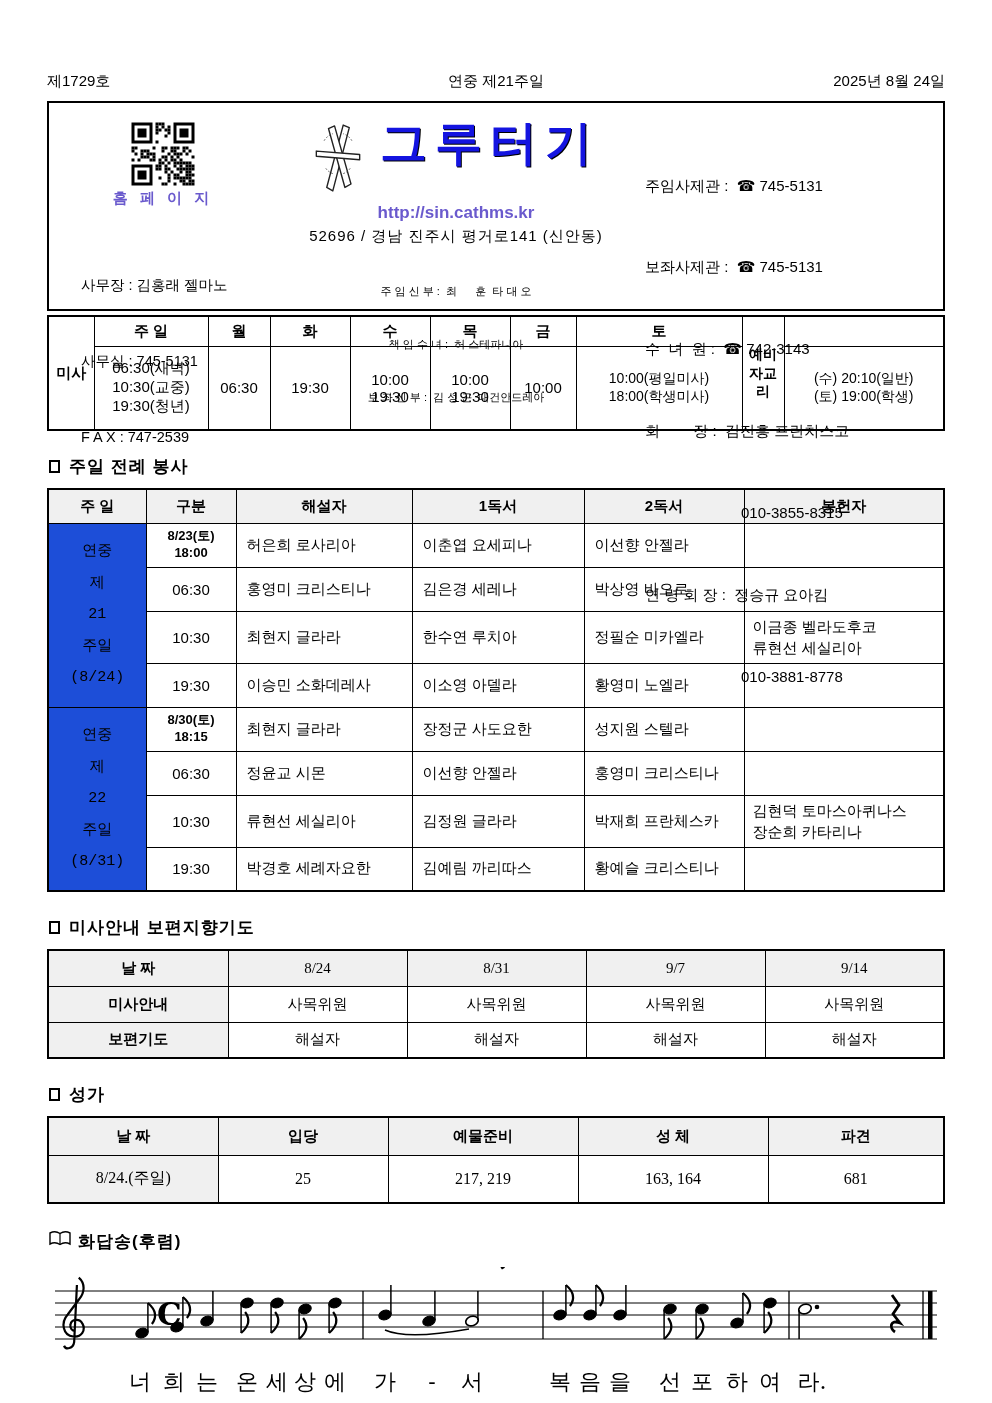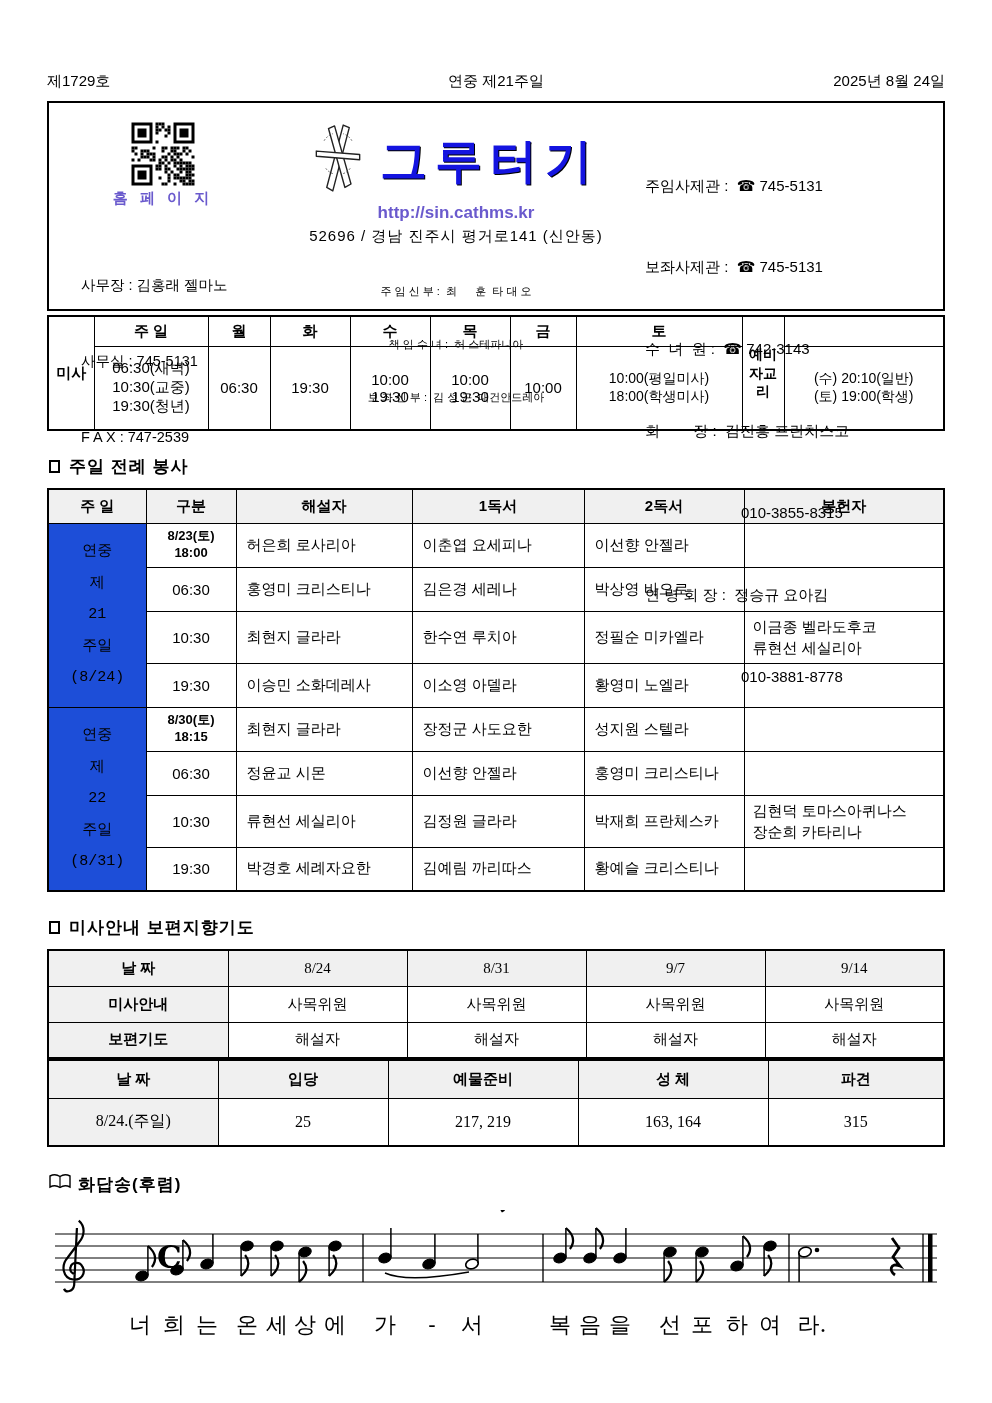--- a/index.html
+++ b/index.html
@@ -13,21 +13,21 @@
   .topline .tl-mid   { flex:1.4; text-align:center; }
   .topline .tl-right { flex:1; text-align:right; }
 
   
   .masthead { border:2px solid #000; height:210px; display:flex; padding:10px 6px 6px 10px; }
   .m-left { width:208px; text-align:center; }
   .qr-wrap { margin:8px auto 2px auto; width:66px; height:66px; }
   .qr-label { color:#6a5acd; font-weight:bold; font-size:15px; letter-spacing:4px; margin-bottom:14px; }
   .office { text-align:left; padding-left:22px; font-size:14.5px; line-height:1.75; white-space:pre; }
   .m-center { flex:1; text-align:center; }
-  .logo-row { display:flex; align-items:center; justify-content:center; gap:16px; margin-top:6px; }
+  .logo-row { display:flex; align-items:flex-start; justify-content:center; gap:16px; margin-top:6px; }
   .logo-title { font-size:47px; font-weight:bold; color:#1414e0; letter-spacing:8px; line-height:1.0;
                 text-shadow:1px 1px 0 #000; font-family:"Liberation Sans",sans-serif; }
   .m-url { color:#6a5acd; font-weight:bold; font-size:17px; margin-top:2px; }
   .m-addr { font-size:15px; font-weight:500; letter-spacing:1px; margin-top:4px; }
   .clergy { font-size:11px; line-height:1.6; white-space:pre; margin-top:2px; }
   .m-right { width:292px; font-size:15px; line-height:1.82; white-space:pre; padding-top:4px; }
   .m-right .sub { padding-left:96px; }
 
   
   table { border-collapse:collapse; width:100%; table-layout:fixed; }
@@ -436,20 +436,24 @@
     <tr>
       <td class="gray lbl">보편기도</td>
       <td>해설자</td>
       <td>해설자</td>
       <td>해설자</td>
       <td>해설자</td>
     </tr>
   </tbody>
     </table>
 
+  <div class="sec-title">
+    <span class="sq"></span>
+    <span>성가</span>
+  </div>
   <table class="hy-table">
     <colgroup>
         <col style="width:170px">
         <col style="width:170px">
         <col style="width:190px">
         <col style="width:190px">
         <col>
       </colgroup>
     <tbody>
         <tr>
@@ -457,21 +461,21 @@
       <th>입당</th>
       <th>예물준비</th>
       <th>성 체</th>
       <th>파견</th>
     </tr>
     <tr>
       <td class="gray serif">8/24.(주일)</td>
       <td class="serif">25</td>
       <td class="serif">217, 219</td>
       <td class="serif">163, 164</td>
-      <td class="serif">315</td>
+      <td class="serif">681</td>
     </tr>
   </tbody>
     </table>
 
   <div class="sec-title" style="margin-top:26px;">
     <span class="book-ico">
       <svg width="22" height="16" viewBox="0 0 22 16">
         <path d="M1,2 C4,0.5 8,0.5 11,2.5 C14,0.5 18,0.5 21,2 L21,13 C18,11.5 14,11.5 11,13.5 C8,11.5 4,11.5 1,13 Z" fill="#fff" stroke="#000" stroke-width="1.4"></path>
         <line x1="11" y1="2.5" x2="11" y2="13.5" stroke="#000" stroke-width="1.2"></line>
       </svg>

